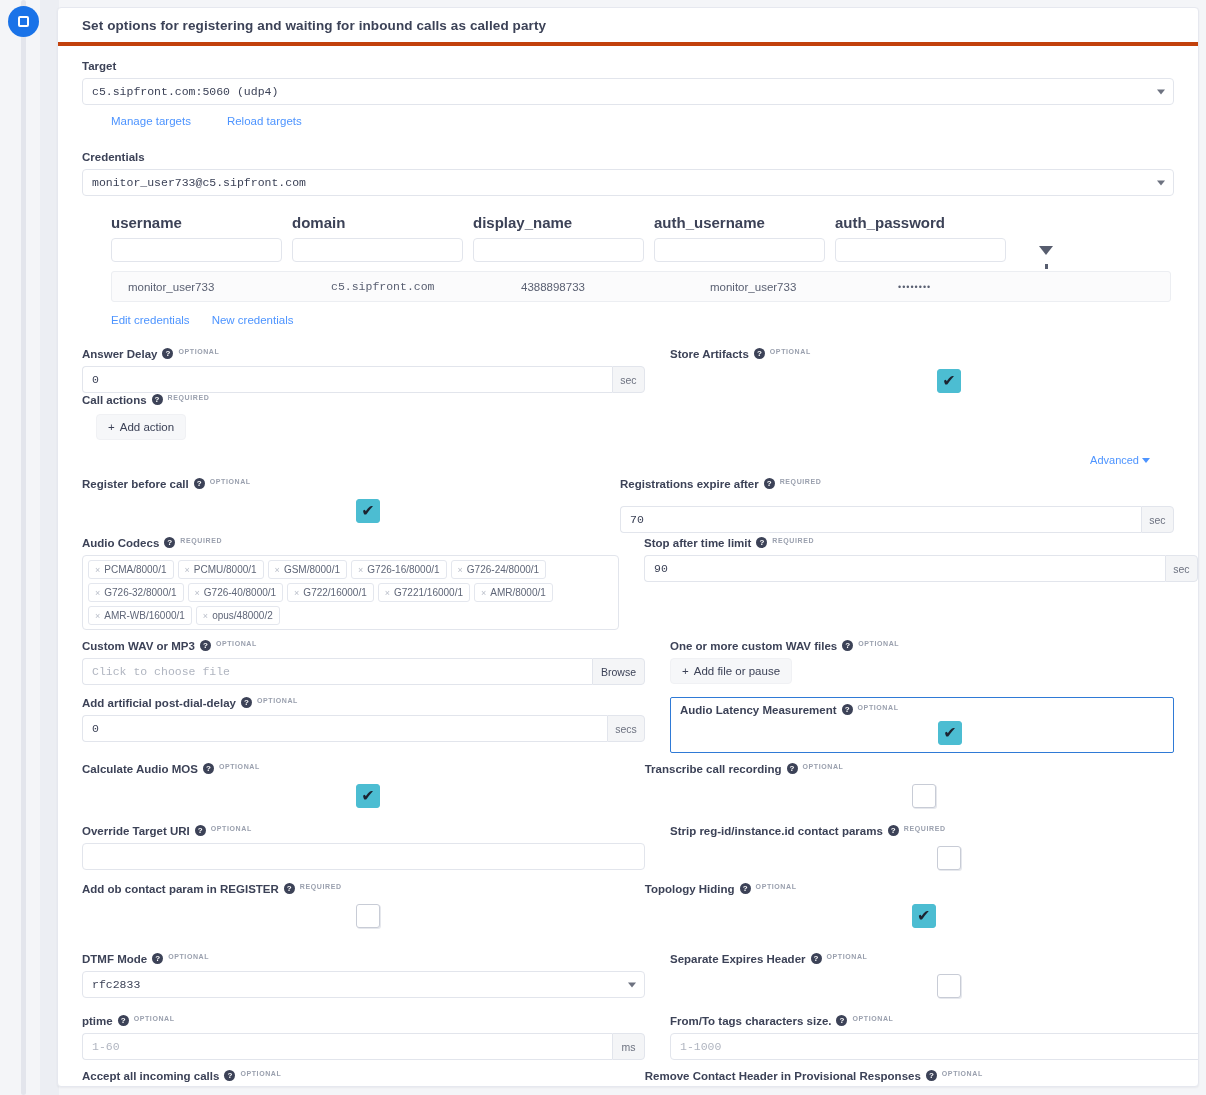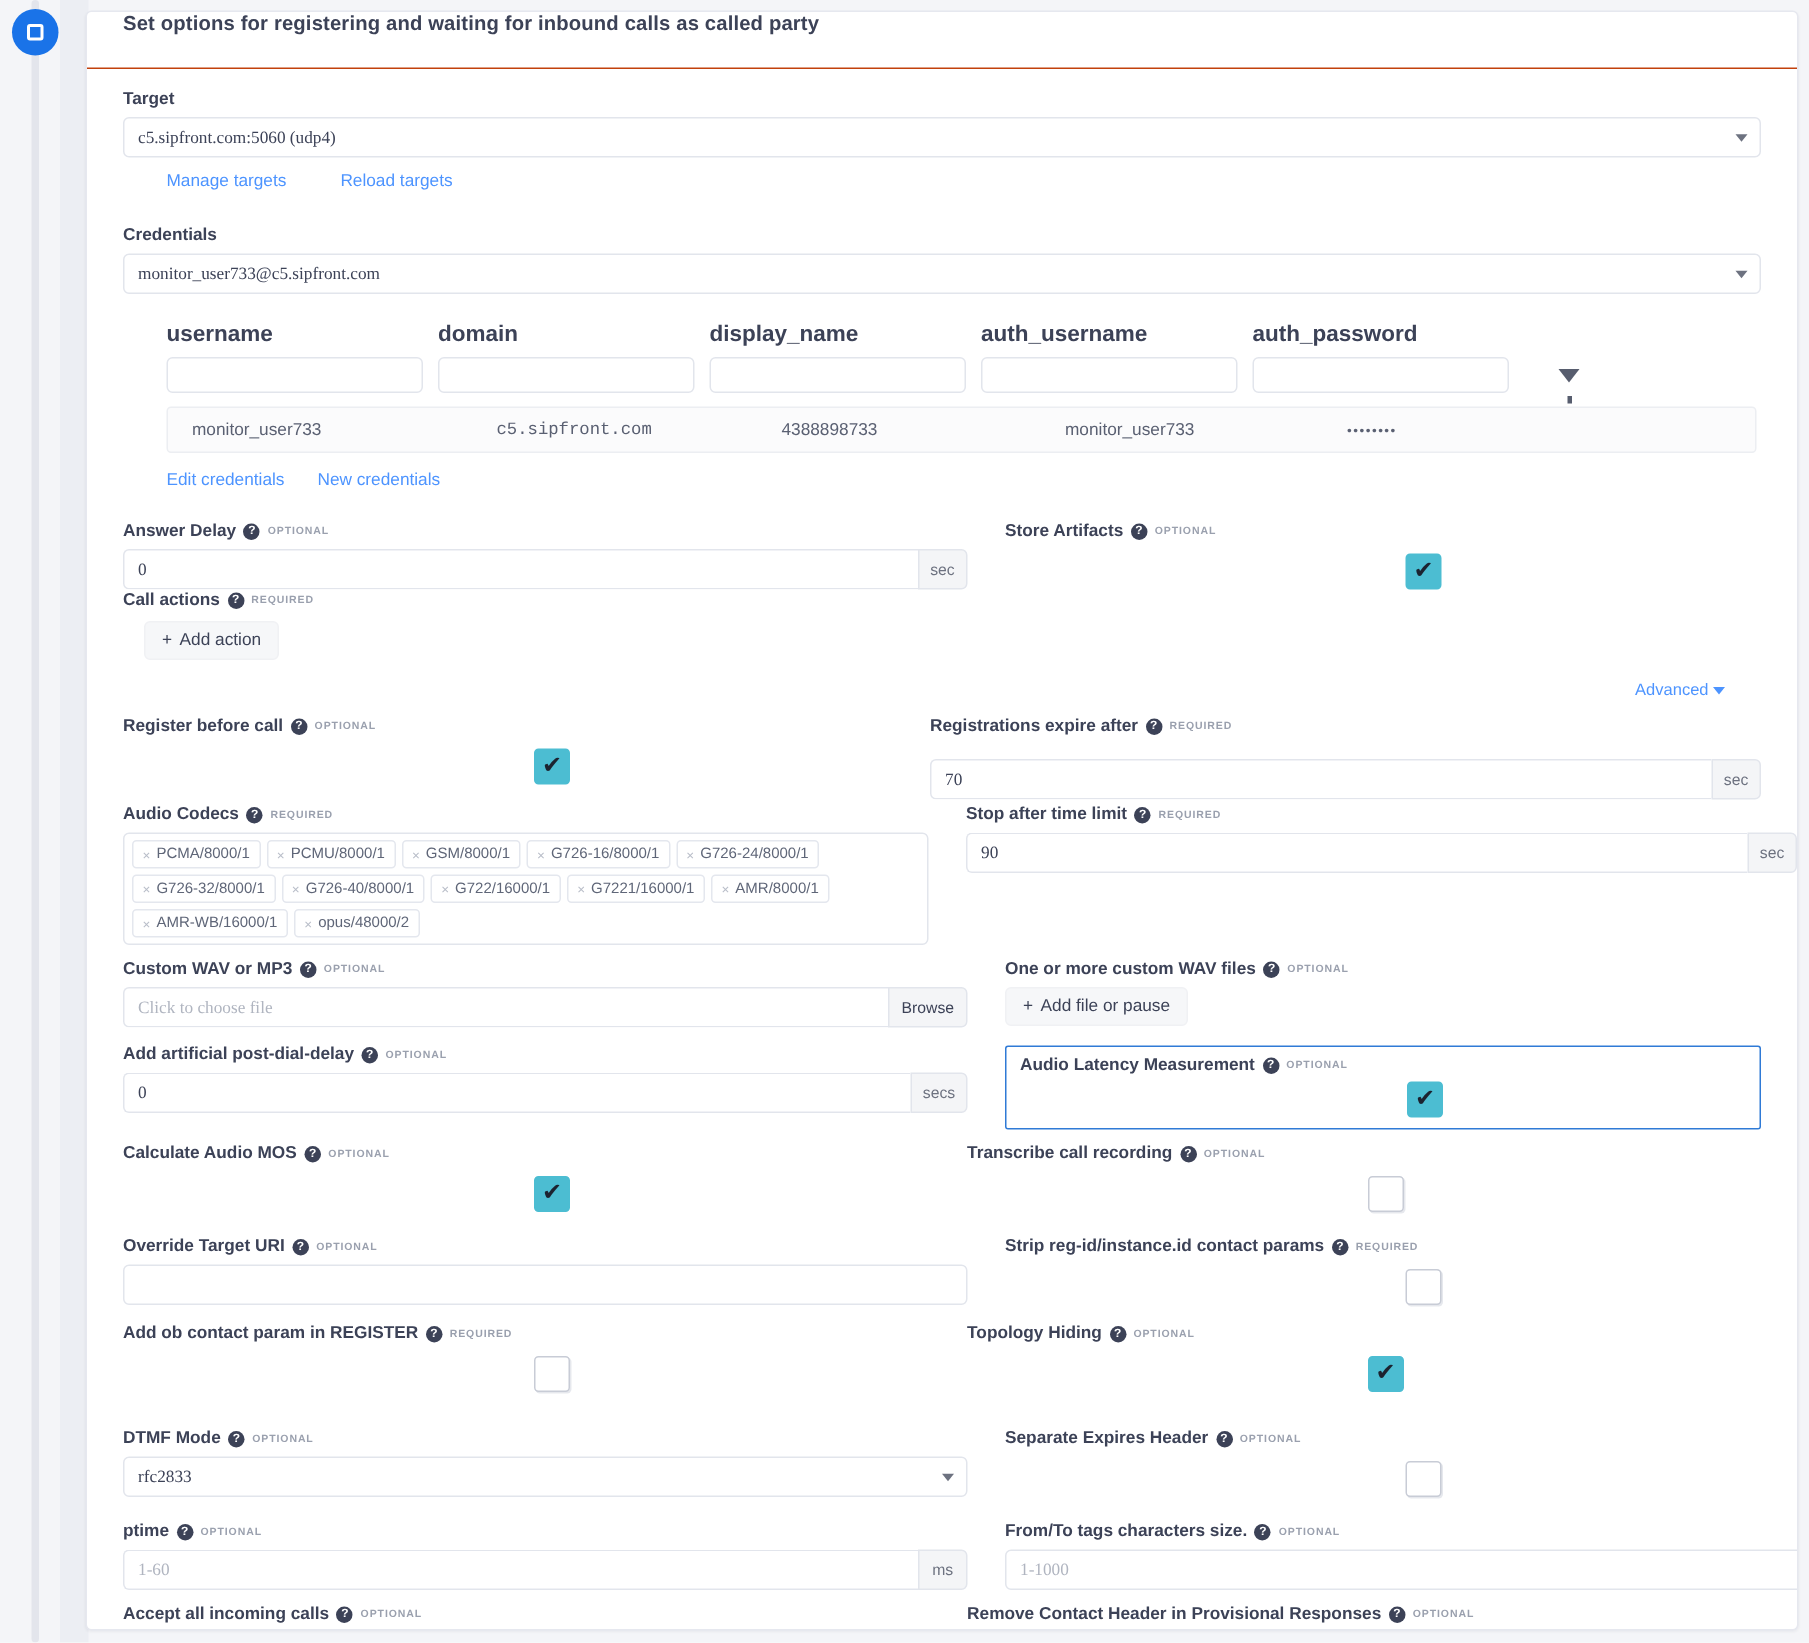--- a/index.html
+++ b/index.html
@@ -22,42 +22,42 @@
   .gutter { position: absolute; left: 40px; top: 0; width: 19px; height: 1095px; background: #eceef3; }
 
   
   .card {
     position: absolute; left: 57px; top: 7px; width: 1142px; height: 1080px;
     background: #ffffff; border: 1px solid #e6e8ef; border-radius: 4px;
     box-shadow: 0 1px 2px rgba(16,24,40,.05);
     overflow: hidden;
   }
   .card-header {
-    height: 38px; border-bottom: 1px solid #c2410c;
-    display: flex; padding: 0 0 0 24px;
+    height: 38px; border-bottom: 4px solid #c2410c;
+    display: flex; align-items: center; padding: 0 0 0 24px;
   }
   .card-header .title { font-size: 13.5px; font-weight: 700; color: #3c4257; letter-spacing: .1px; }
 
   .body { padding: 14px 24px 0 24px; position: relative; }
 
   
-  .lbl { font-size: 11.5px; font-weight: 700; color: #3c4257; display: flex; align-items: center; gap: 5px; }
+  .lbl { font-size: 11.5px; font-weight: 700; color: #3c4257; display: flex; gap: 5px; }
   .lbl .txt { white-space: nowrap; }
   .help {
     width: 11px; height: 11px; border-radius: 50%; background: #3c4257; color: #fff;
     font-size: 8px; font-weight: 700; display: inline-flex; align-items: center; justify-content: center;
     line-height: 1; flex: none;
   }
   .tag { font-size: 7px; font-weight: 600; color: #9aa0ae; letter-spacing: .6px; text-transform: uppercase; }
 
   
   .field {
     width: 100%; height: 27px; border: 1px solid #e2e5ec; border-radius: 4px;
     background: #fff; font-size: 11.5px; color: #3c4257; padding: 0 9px;
-    font-family: Liberation Serif, serif;
+    font-family: Liberation Mono, monospace;
     display: flex; align-items: center;
   }
   .field.ph { color: #b0b5c0; }
   .select { position: relative; }
   .select .caret {
     position: absolute; right: 9px; top: 50%; transform: translateY(-50%);
     width: 0; height: 0; border-left: 4px solid transparent; border-right: 4px solid transparent;
     border-top: 5px solid #6d7280;
   }
   .input-group { display: flex; width: 100%; }

